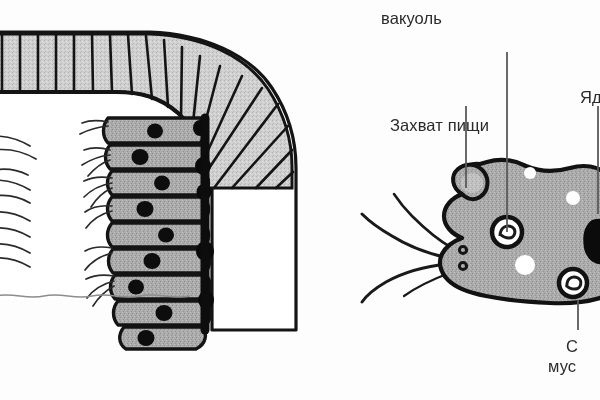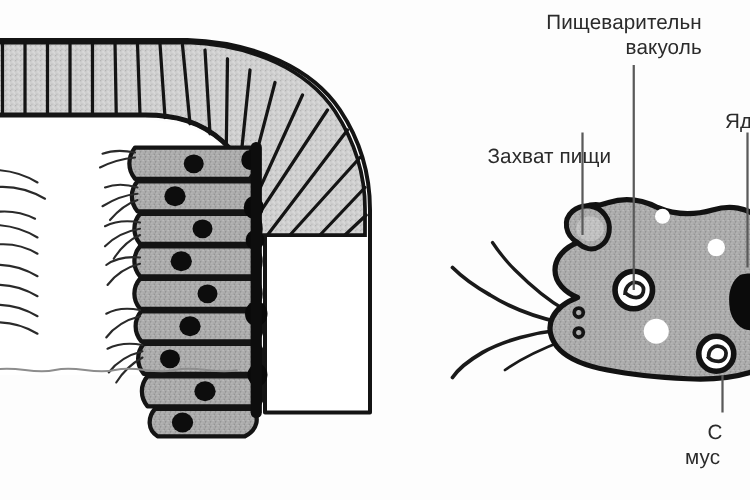--- a/index.html
+++ b/index.html
@@ -265,21 +265,20 @@
 
     <line x1="466" y1="106" x2="466" y2="188"></line>
 
     <line x1="598" y1="106" x2="598" y2="214"></line>
 
     <line x1="578" y1="330" x2="578" y2="300"></line>
   </g>
 </svg>
 
 <div class="lbl" id="label-digestive-vacuole">
-  <span>Пищеварительн</span>
   <span class="l2">вакуоль</span>
 </div>
 
 <div class="lbl" id="label-food-capture">Захват пищи</div>
 
 <div class="lbl" id="label-nucleus">Яд</div>
 
 <div class="lbl" id="label-contractile">
   <span>С</span>
   <span class="l2">мус</span>

